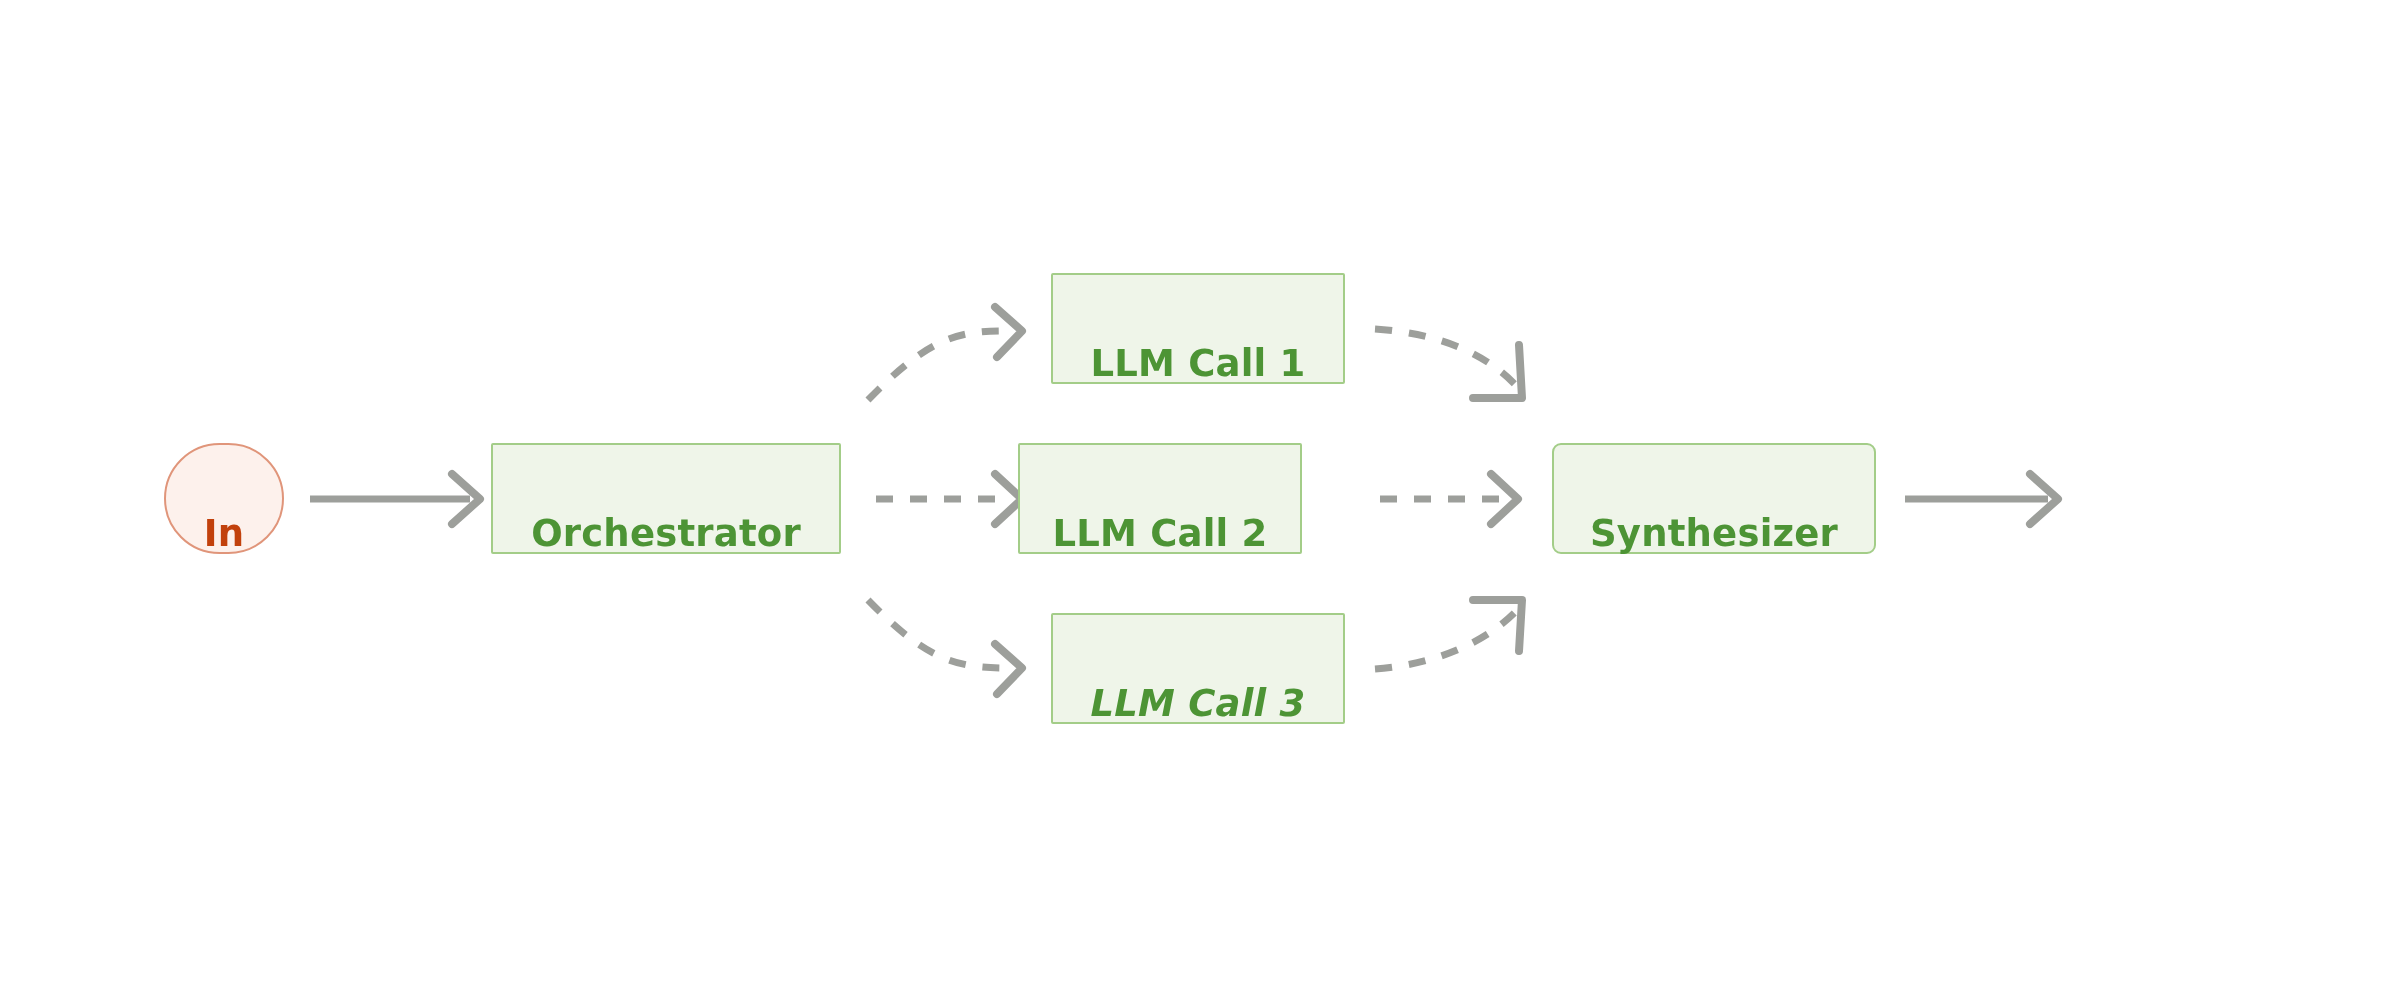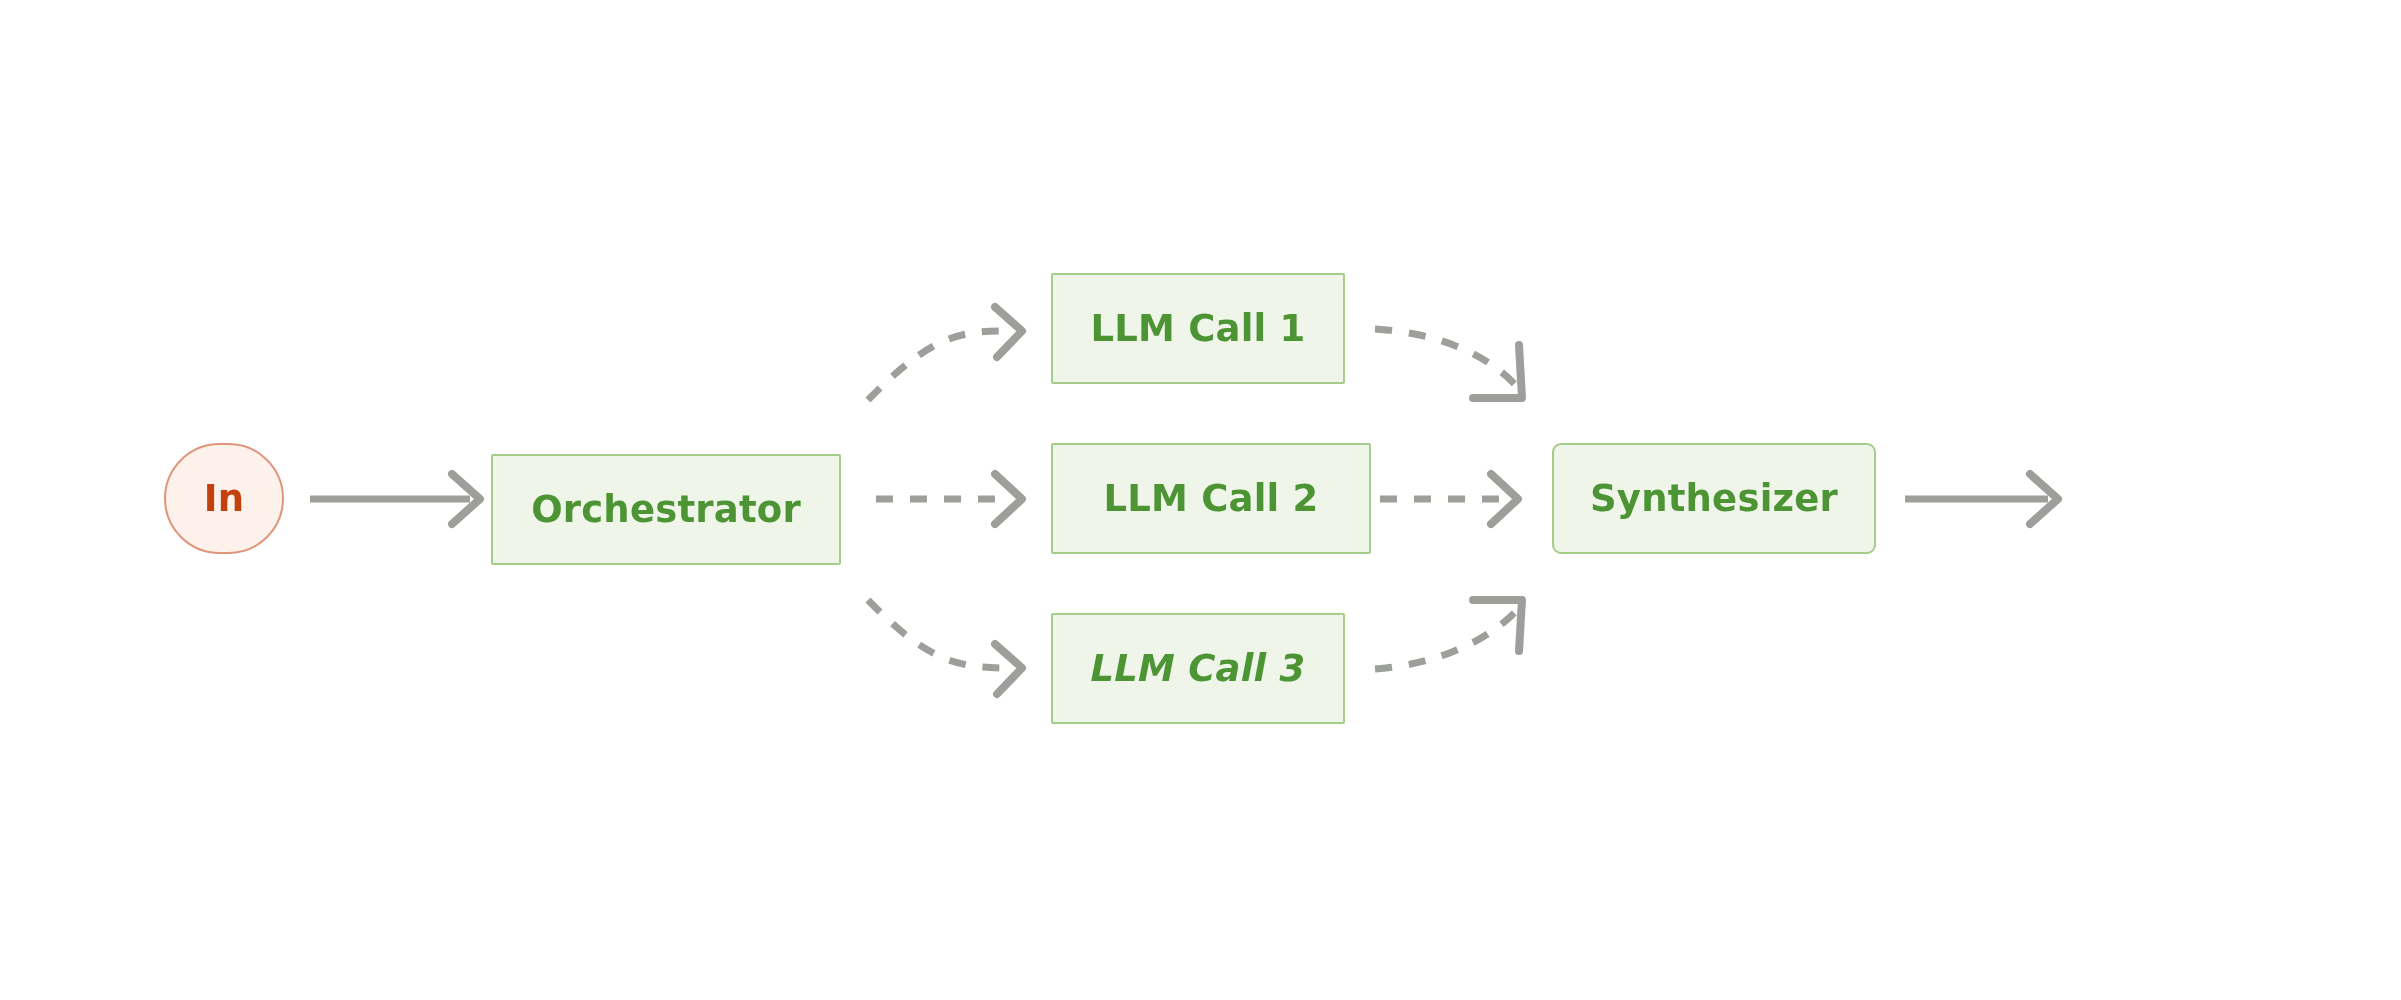--- a/index.html
+++ b/index.html
@@ -24,21 +24,21 @@
     position: absolute;
     left: 0;
     top: 0;
     width: 2401px;
     height: 1000px;
   }
   .node {
     position: absolute;
     box-sizing: border-box;
     display: flex;
-    align-items: center;
+    align-items: flex-end;
     justify-content: center;
     text-align: center;
     line-height: 1;
   }
   .node-label {
     display: block;
     white-space: nowrap;
   }
 
   
@@ -62,23 +62,23 @@
   }
   .node-process .node-label {
     color: #4d9435;
     font-size: 37px;
     font-weight: 700;
     letter-spacing: 0.2px;
   }
 
   
   #node-in        { left: 164px;  top: 443px; width: 120px; height: 111px; }
-  #node-orchestrator { left: 491px;  top: 443px; width: 350px; height: 111px; margin-top: 11px; }
+  #node-orchestrator { left: 491px;  top: 443px; width: 350px; height: 111px; }
   #node-llm1      { left: 1051px; top: 273px; width: 294px; height: 111px; }
-  #node-llm2      { left: 1051px; top: 443px; width: 320px; height: 111px; }
+  #node-llm2      { left: 1018px; top: 443px; width: 284px; height: 111px; }
   #node-llm3      { left: 1051px; top: 613px; width: 294px; height: 111px; font-style: italic; }
   #node-synth     { left: 1552px; top: 443px; width: 324px; height: 111px; border-radius: 9px; }
   #node-out       { left: 2086px; top: 443px; width: 160px; height: 111px; }
 
   .edge-solid {
     fill: none;
     stroke: #9d9f9b;
     stroke-width: 7;
     stroke-linecap: butt;
   }

